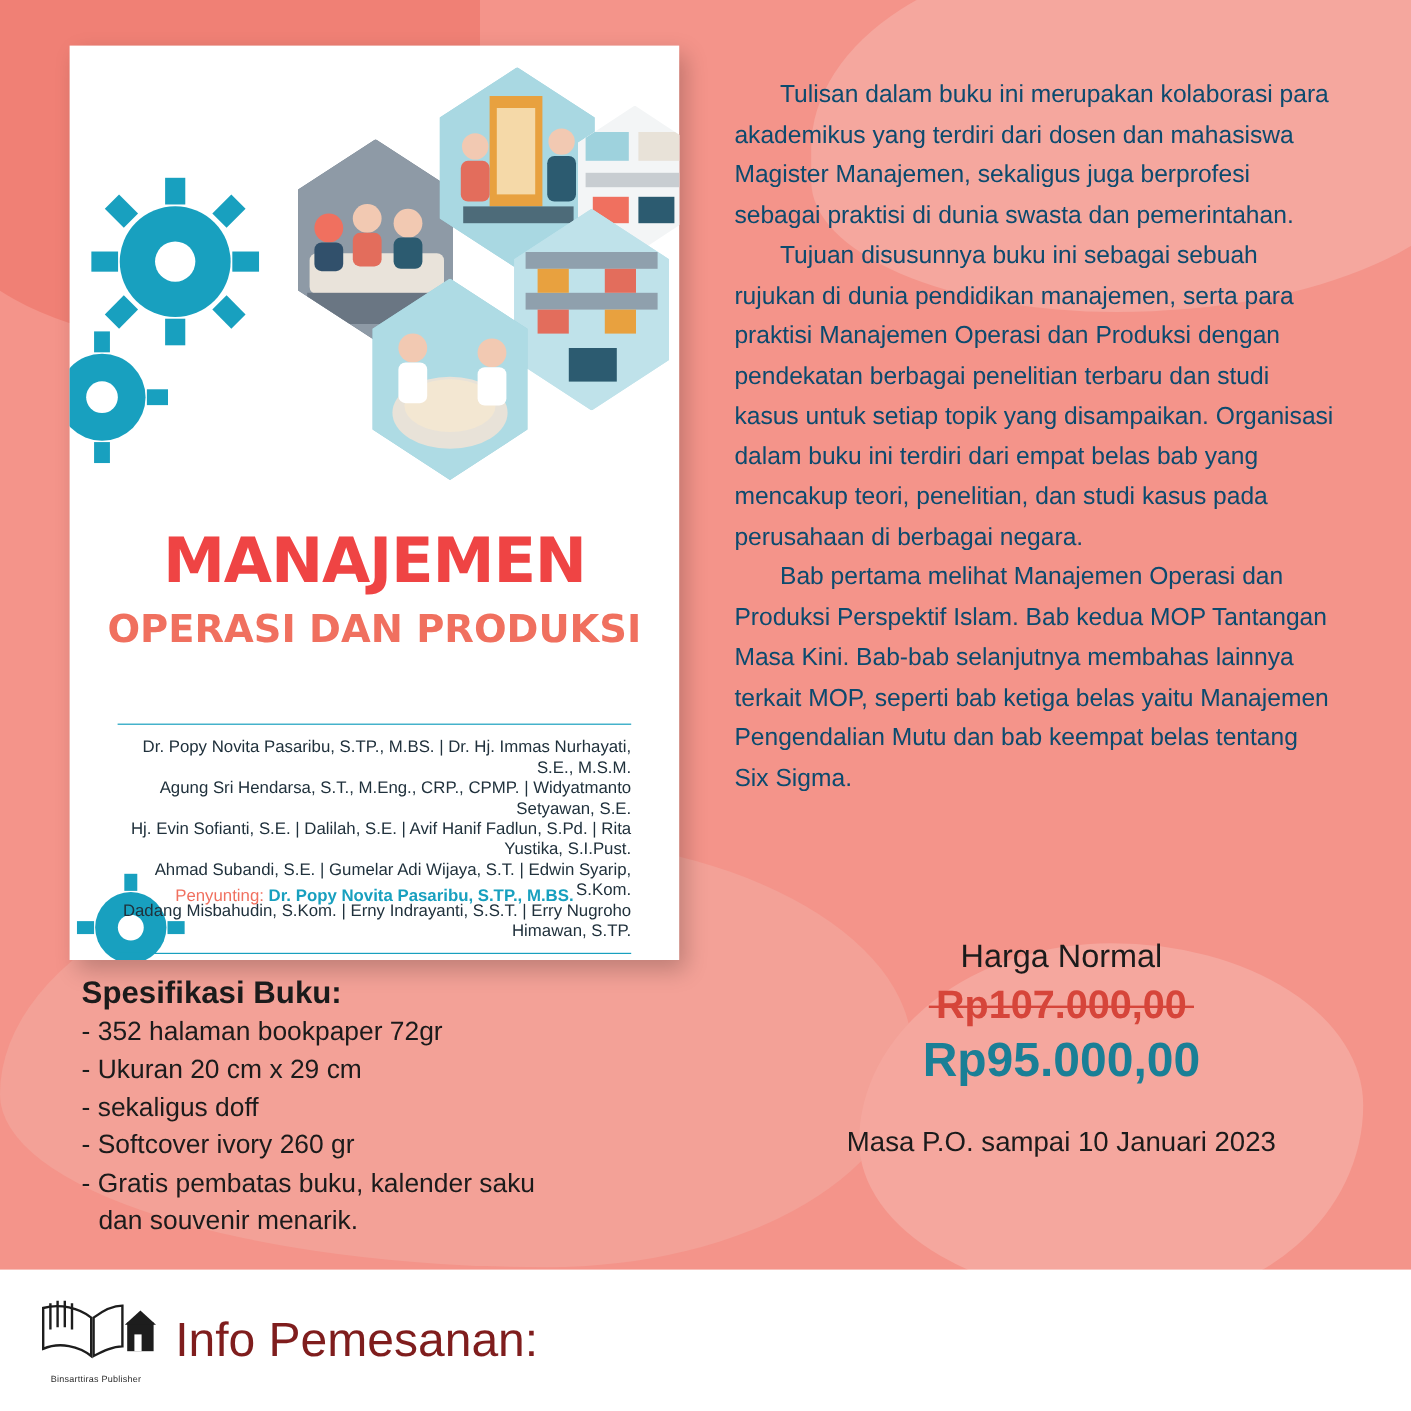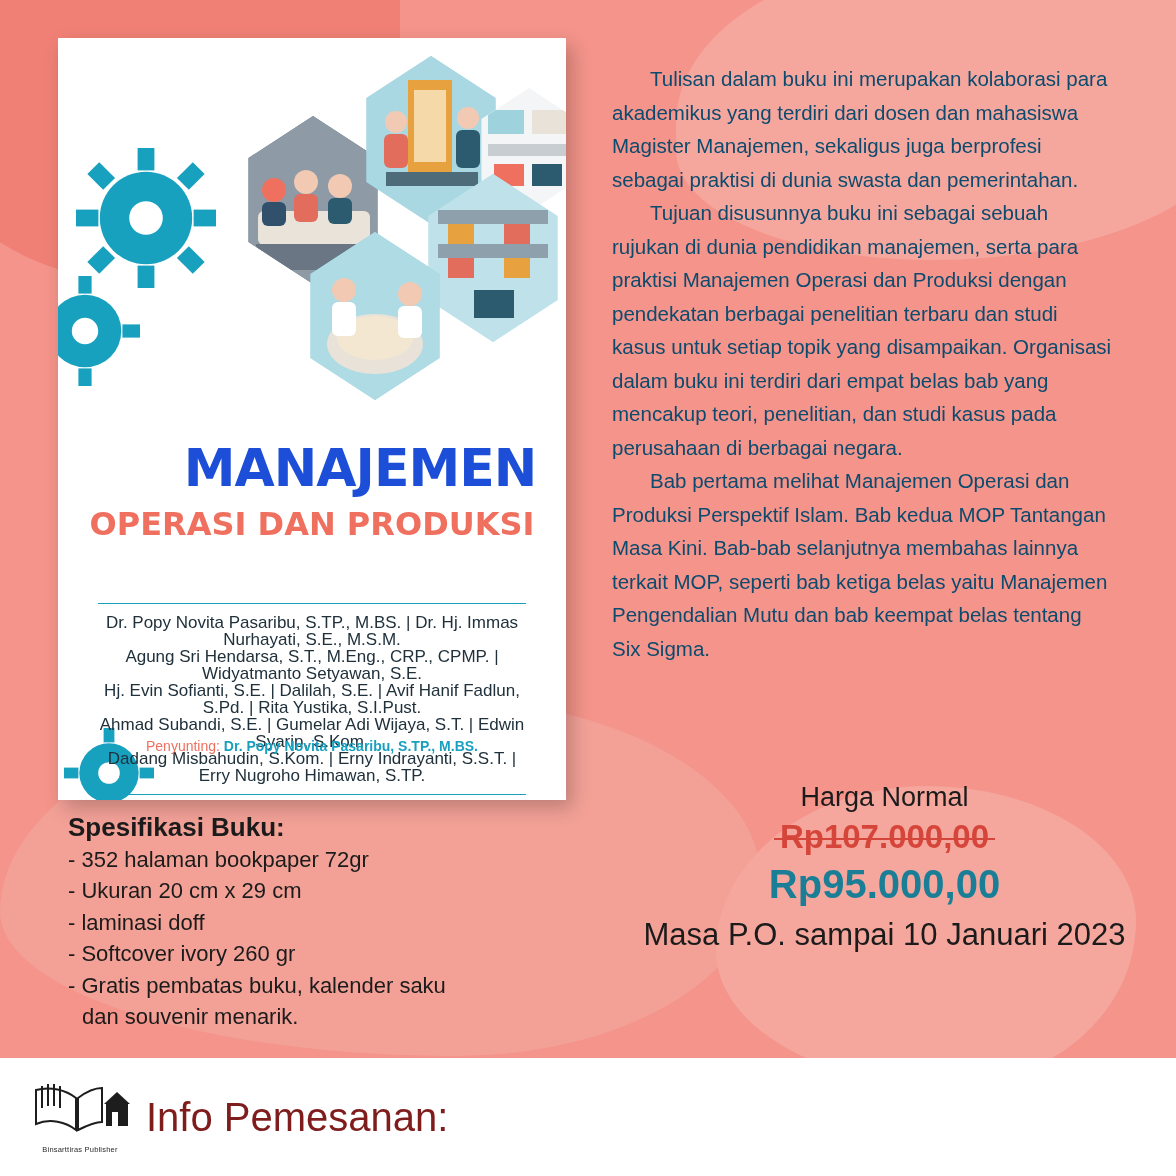--- a/index.html
+++ b/index.html
@@ -100,26 +100,25 @@
     clip-path: polygon(50% 0%, 93% 25%, 93% 75%, 50% 100%, 7% 75%, 7% 25%);
     overflow: hidden;
   }
 
   .title-main {
     position: absolute;
     left: 0;
     top: 400px;
     width: 508px;
     text-align: center;
-    color: #1d4ed8;
+    color: #ef4444;
     font-weight: bold;
     font-size: 52px;
     letter-spacing: -1px;
     font-family: "DejaVu Sans", sans-serif;
-    padding-left: 48px;
   }
   .title-sub {
     position: absolute;
     left: 0;
     top: 467px;
     width: 508px;
     text-align: center;
     color: #f0705f;
     font-weight: bold;
     font-size: 32px;
@@ -133,23 +132,23 @@
     text-align: center;
     color: #f0705f;
     font-size: 24px;
     font-family: "Liberation Sans", sans-serif;
   }
   .authors {
     position: absolute;
     left: 40px;
     top: 565px;
     width: 428px;
-    text-align: center;
+    text-align: right;
     color: #20313c;
-    font-size: 17px;
+    font-size: 14px;
     line-height: 17px;
     border-top: 1.5px solid #18a0bf;
     border-bottom: 1.5px solid #18a0bf;
     padding: 10px 0 10px 0;
   }
   .editor {
     position: absolute;
     left: 0;
     top: 700px;
     width: 508px;
@@ -226,23 +225,23 @@
     line-height: 46px;
     margin-top: 2px;
   }
   .price-value {
     color: #1a7f96;
     font-weight: bold;
     font-size: 40px;
     line-height: 52px;
   }
   .price-po {
-    font-size: 31px;
+    font-size: 23px;
     line-height: 34px;
-    margin-top: 8px;
+    margin-top: 24px;
   }
 
   
   .footer {
     position: absolute;
     left: 0;
     bottom: 0;
     width: 1176px;
     height: 118px;
     display: flex;
@@ -401,21 +400,21 @@
         <span class="lbl">Penyunting:</span>
         <span class="nm">Dr. Popy Novita Pasaribu, S.TP., M.BS.</span>
       </div>
     </div>
   </div>
 
   <div class="spec">
     <div class="spec-title">Spesifikasi Buku:</div>
     <div>- 352 halaman bookpaper 72gr</div>
     <div>- Ukuran 20 cm x 29 cm</div>
-    <div>- laminasi doff</div>
+    <div>- sekaligus doff</div>
     <div>- Softcover ivory 260 gr</div>
     <div>- Gratis pembatas buku, kalender saku</div>
     <div class="ind">dan souvenir menarik.</div>
   </div>
 
   <div class="desc">
     <p>Tulisan dalam buku ini merupakan kolaborasi para akademikus yang terdiri dari dosen dan mahasiswa Magister Manajemen, sekaligus juga berprofesi sebagai praktisi di dunia swasta dan pemerintahan.</p>
     <p>Tujuan disusunnya buku ini sebagai sebuah rujukan di dunia pendidikan manajemen, serta para praktisi Manajemen Operasi dan Produksi dengan pendekatan berbagai penelitian terbaru dan studi kasus untuk setiap topik yang disampaikan. Organisasi dalam buku ini terdiri dari empat belas bab yang mencakup teori, penelitian, dan studi kasus pada perusahaan di berbagai negara.</p>
     <p>Bab pertama melihat Manajemen Operasi dan Produksi Perspektif Islam. Bab kedua MOP Tantangan Masa Kini. Bab-bab selanjutnya membahas lainnya terkait MOP, seperti bab ketiga belas yaitu Manajemen Pengendalian Mutu dan bab keempat belas tentang Six Sigma.</p>
   </div>

